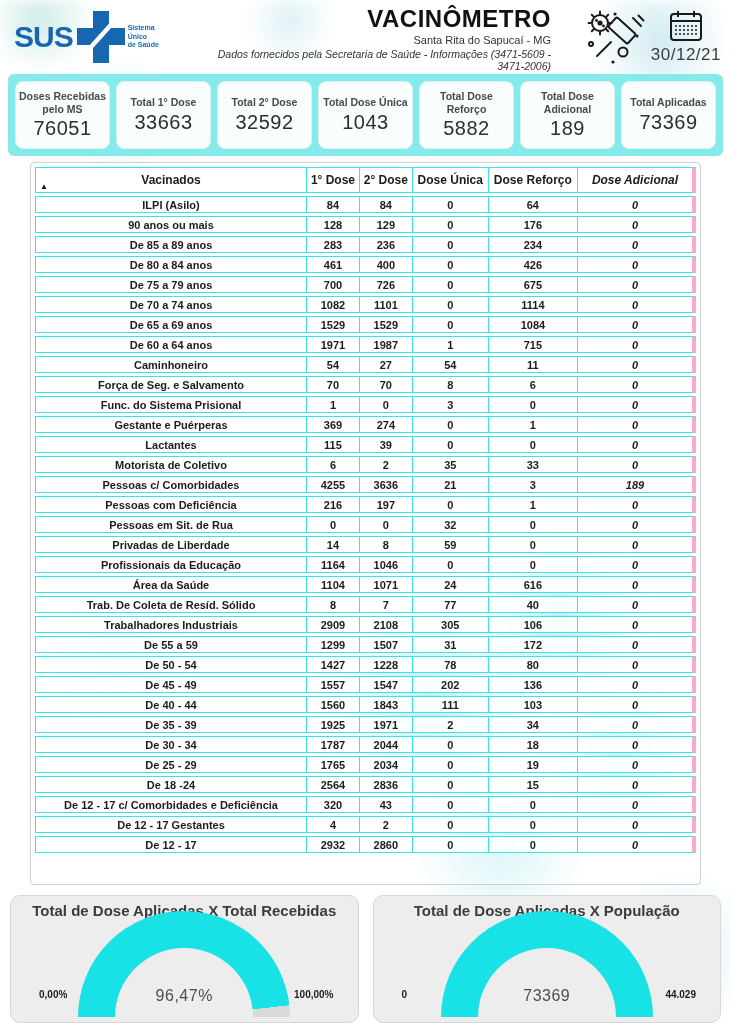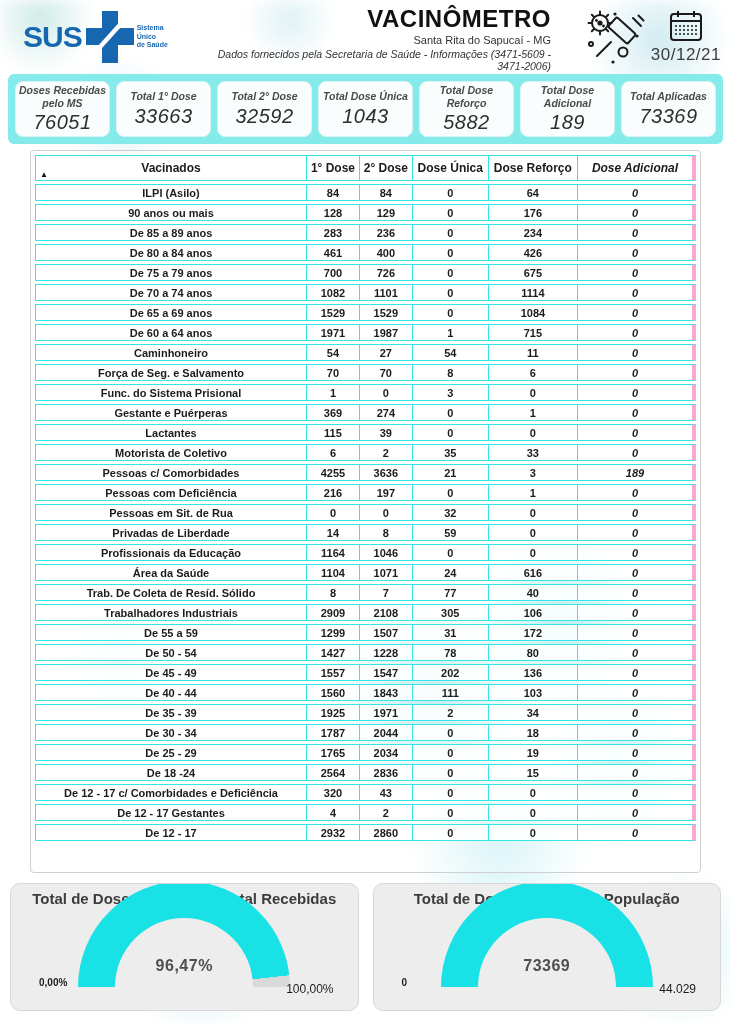--- a/index.html
+++ b/index.html
@@ -25,21 +25,21 @@
       radial-gradient(circle at 120px 660px, rgba(120,205,215,.22), transparent 70px),
       radial-gradient(circle at 680px 950px, rgba(130,210,220,.30), transparent 80px),
       radial-gradient(circle at 200px 990px, rgba(150,215,225,.20), transparent 60px);
     filter: blur(4px);
   }
   
   .header {
     position: relative; z-index: 2;
     height: 72px;
     display: flex; align-items: center;
-    padding: 4px 10px 2px 23px;
+    padding: 4px 10px 2px 14px;
   }
   .logo-block { display: flex; align-items: center; width: 190px; flex: 0 0 auto; }
   .sus-text { color: #1767b0; font-size: 30px; font-weight: 700; letter-spacing: -1px; margin-right: 4px; }
   .sus-cross { width: 48px; height: 52px; flex: 0 0 auto; }
   .sus-sub { color: #1767b0; font-size: 7px; font-weight: 700; line-height: 1.25; margin-left: 3px; }
   .title-block { flex: 1 1 auto; text-align: right; padding-top: 2px; }
   .main-title { font-size: 24px; font-weight: 700; color: #111; letter-spacing: .5px; }
   .sub1 { font-size: 11px; color: #333; margin-top: 1px; }
   .sub2 { font-size: 10.5px; color: #333; margin-top: 2px; font-style: italic; }
   .header-icons { width: 170px; flex: 0 0 auto; display: flex; align-items: center; justify-content: flex-end; gap: 2px; }
@@ -48,22 +48,21 @@
   .cal-icon { width: 34px; height: 32px; display: block; margin: 0 auto; }
   .date-text { font-size: 17px; color: #3d3d3d; margin-top: 3px; letter-spacing: .5px; }
   
   .cards-strip {
     position: relative; z-index: 2;
     margin: 2px 8px 0 8px;
     background: #85eaea;
     border-radius: 6px;
     padding: 7px 7px;
     display: flex; gap: 6px;
-    height: 70px;
-    font-style: italic;
+    height: 82px;
   }
   .card {
     flex: 1 1 0;
     background: #fafdfd;
     border: 1px solid #d9f2f2;
     border-radius: 8px;
     display: flex; flex-direction: column; align-items: center; justify-content: center;
     padding: 2px 2px;
   }
   .card-label { font-size: 10.5px; font-weight: 700; color: #4a4a4a; text-align: center; line-height: 1.15; }
@@ -103,26 +102,26 @@
   .gauge-panel {
     flex: 1 1 0;
     height: 128px;
     background: #ededed;
     border: 1px solid #d7d7d7;
     border-radius: 10px;
     position: relative;
     overflow: hidden;
   }
   .gauge-title { text-align: center; font-size: 15px; font-weight: 700; color: #3c3c3c; margin-top: 6px; }
-  .gauge-area { position: absolute; left: 50%; bottom: 23px; transform: translateX(-50%); width: 212px; height: 106px; overflow: hidden; font-weight: bold; }
+  .gauge-area { position: absolute; left: 50%; bottom: 5px; transform: translateX(-50%); width: 212px; height: 106px; overflow: hidden; }
   .gauge-arc { position: absolute; left: 0; top: 0; width: 212px; height: 212px; border-radius: 50%; }
   .gauge-hole { position: absolute; left: 37px; top: 37px; width: 138px; height: 138px; border-radius: 50%; background: #ededed; }
   .gauge-value { position: absolute; width: 100%; text-align: center; bottom: 12px; font-size: 16px; color: #4f4f4f; letter-spacing: .5px; }
   .gauge-min { position: absolute; left: 28px; bottom: 22px; font-size: 10px; font-weight: 700; color: #1c1c1c; }
-  .gauge-max { position: absolute; right: 24px; bottom: 14px; font-size: 12px; font-weight: 400; color: #1c1c1c; }
+  .gauge-max { position: absolute; right: 24px; bottom: 22px; font-size: 10px; font-weight: 700; color: #1c1c1c; }
 </style>
 </head>
 <body>
 
 <div class="watermark"></div>
 
 <div class="header">
   <div class="logo-block">
     <span class="sus-text">SUS</span>
     <svg class="sus-cross" viewBox="0 0 48 52">

